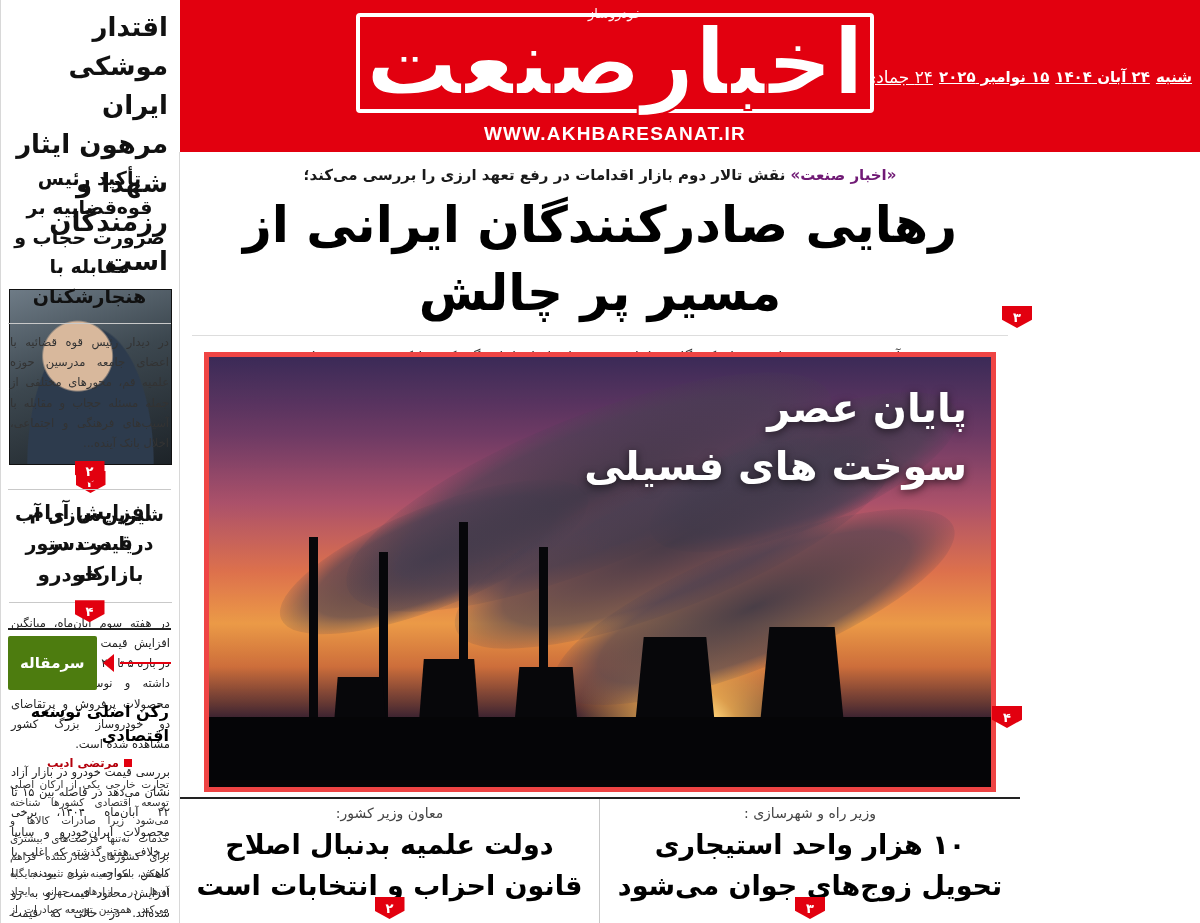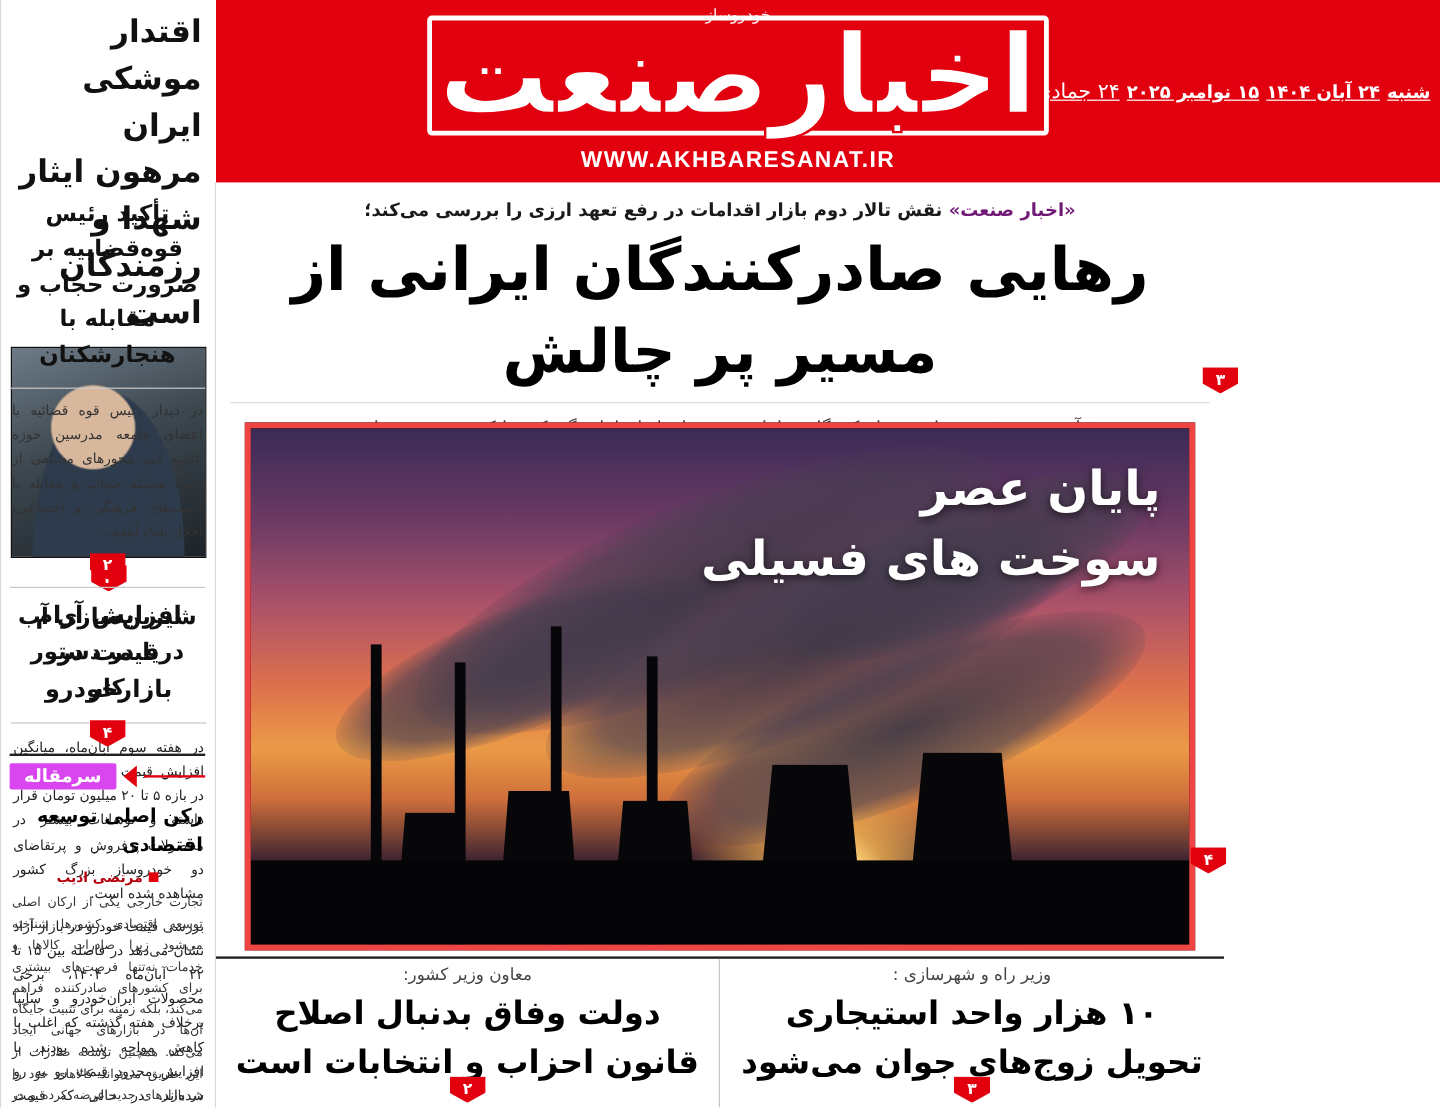--- a/index.html
+++ b/index.html
@@ -90,22 +90,22 @@
     padding: 4px 2px;
   }
   .hr { border-top: 1px solid #c9c9c9; margin: 6px 0; }
   .hr-thick { border-top: 2px solid #222; margin: 6px 0; }
 
   .section-tab {
     display:flex; align-items:center; gap:6px; justify-content:flex-start;
     margin: 4px 0 6px 0;
   }
   .section-tab .label {
-    background:#d946ef; color:#fff; font-size:15px; font-weight:bold;
-    padding: 2px 12px; border-radius: 2px;
+    background:#4d7c0f; color:#fff; font-size:15px; font-weight:bold;
+    padding: 18px 12px; border-radius: 2px;
   }
   .section-tab .arrow {
     width:0;height:0;border-top:9px solid transparent;border-bottom:9px solid transparent;
     border-right:11px solid #e2000f;
   }
   .section-tab .rule { flex:1 1 auto; border-top:2px solid #e2000f; }
   .byline {
     display:flex; align-items:center; justify-content:center; gap:5px;
     font-size: 11.5px; color:#b4000c; font-weight:bold; padding: 4px 0 2px;
   }
@@ -312,20 +312,20 @@
   <div class="bottom">
     <div class="cell">
       <div class="over">وزیر راه و شهرسازی :</div>
       <div class="bhead">۱۰ هزار واحد استیجاری تحویل زوج‌های جوان می‌شود</div>
       <div class="bbadge">
         <div class="page-badge">۳</div>
       </div>
     </div>
     <div class="cell">
       <div class="over">معاون وزیر کشور:</div>
-      <div class="bhead">دولت وفاق بدنبال اصلاح قانون احزاب و انتخابات است</div>
+      <div class="bhead">دولت علمیه بدنبال اصلاح قانون احزاب و انتخابات است</div>
       <div class="bbadge">
         <div class="page-badge">۲</div>
       </div>
     </div>
   </div>
 
 </div>
 
 </body></html>

